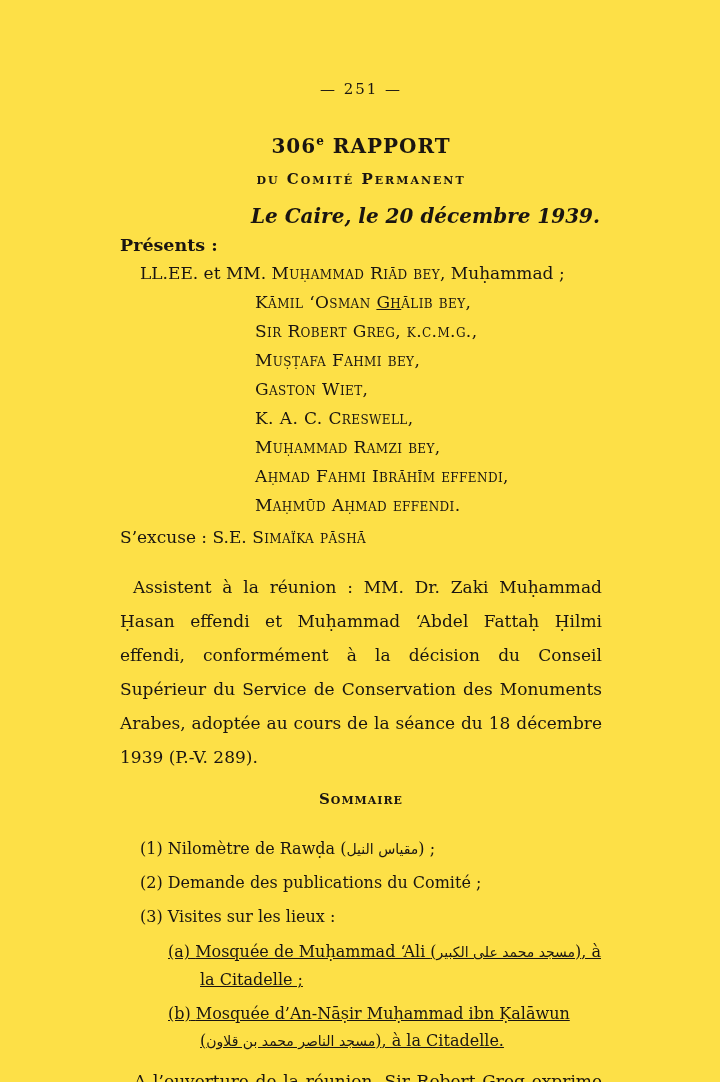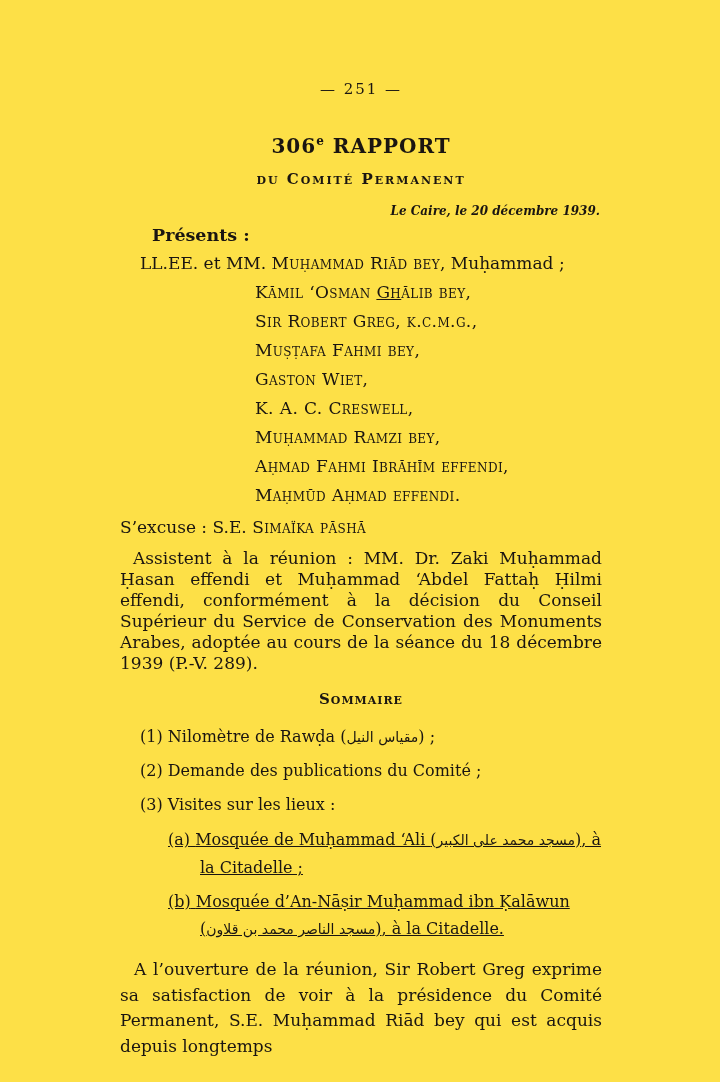--- a/index.html
+++ b/index.html
@@ -12,32 +12,32 @@
     color:#1a1511;
     font-family:"DejaVu Serif","Liberation Serif",serif;
     font-size:17px;
     padding:80px 118px 0 120px;
     overflow:hidden;
   }
   .page-number { text-align:center; font-size:15px; letter-spacing:2px; }
   .title { text-align:center; font-weight:bold; font-size:20px; letter-spacing:1px; margin-top:36px; }
   .title sup { font-size:12px; }
   .subtitle { text-align:center; font-variant:small-caps; font-weight:bold; font-size:15px; letter-spacing:2px; margin-top:12px; }
-  .dateline { text-align:right; font-style:italic; font-weight:bold; font-size:12px; margin-top:16px; padding-right:2px; }
-  .presents-label { font-weight:bold; margin-top:7px; font-size:17.5px;margin-left:32px; }
+  .dateline { text-align:right; font-style:italic; font-weight:bold; font-size:20px; margin-top:16px; padding-right:2px; }
+  .presents-label { font-weight:bold; margin-top:7px; font-size:17.5px; }
   .attendees { margin-top:4px; }
   .attendee { padding-left:135px; line-height:29px; }
   .attendee.first { padding-left:20px; }
   .sc { font-variant:small-caps; }
   .name { letter-spacing:0.4px; }
   .ul { text-decoration:underline; }
   .excuse { margin-top:4px; line-height:26px; }
-  .para { margin-top:8px; text-align:justify; text-indent:13px; line-height:21px; }
+  .para { margin-top:20px; text-align:justify; text-indent:13px; line-height:34px; }
   .sommaire-heading { text-align:center; font-variant:small-caps; font-weight:bold; font-size:15px; letter-spacing:1px; margin-top:16px; }
-  .sommaire { margin-top:16px; font-size:16px; }
+  .sommaire { margin-top:28px; font-size:16px; }
   .som-item { padding-left:44px; text-indent:-24px; line-height:26px; margin-bottom:8px; }
   .som-sub { padding-left:80px; text-indent:-32px; line-height:27px; margin-bottom:7px;text-decoration:underline; }
   .ar { font-family:"DejaVu Sans",sans-serif; font-size:14px; }
   .closing { margin-top:14px; text-align:justify; text-indent:14px; line-height:25.5px; }
 </style>
 </head>
 <body>
 
 <div class="page">
 

